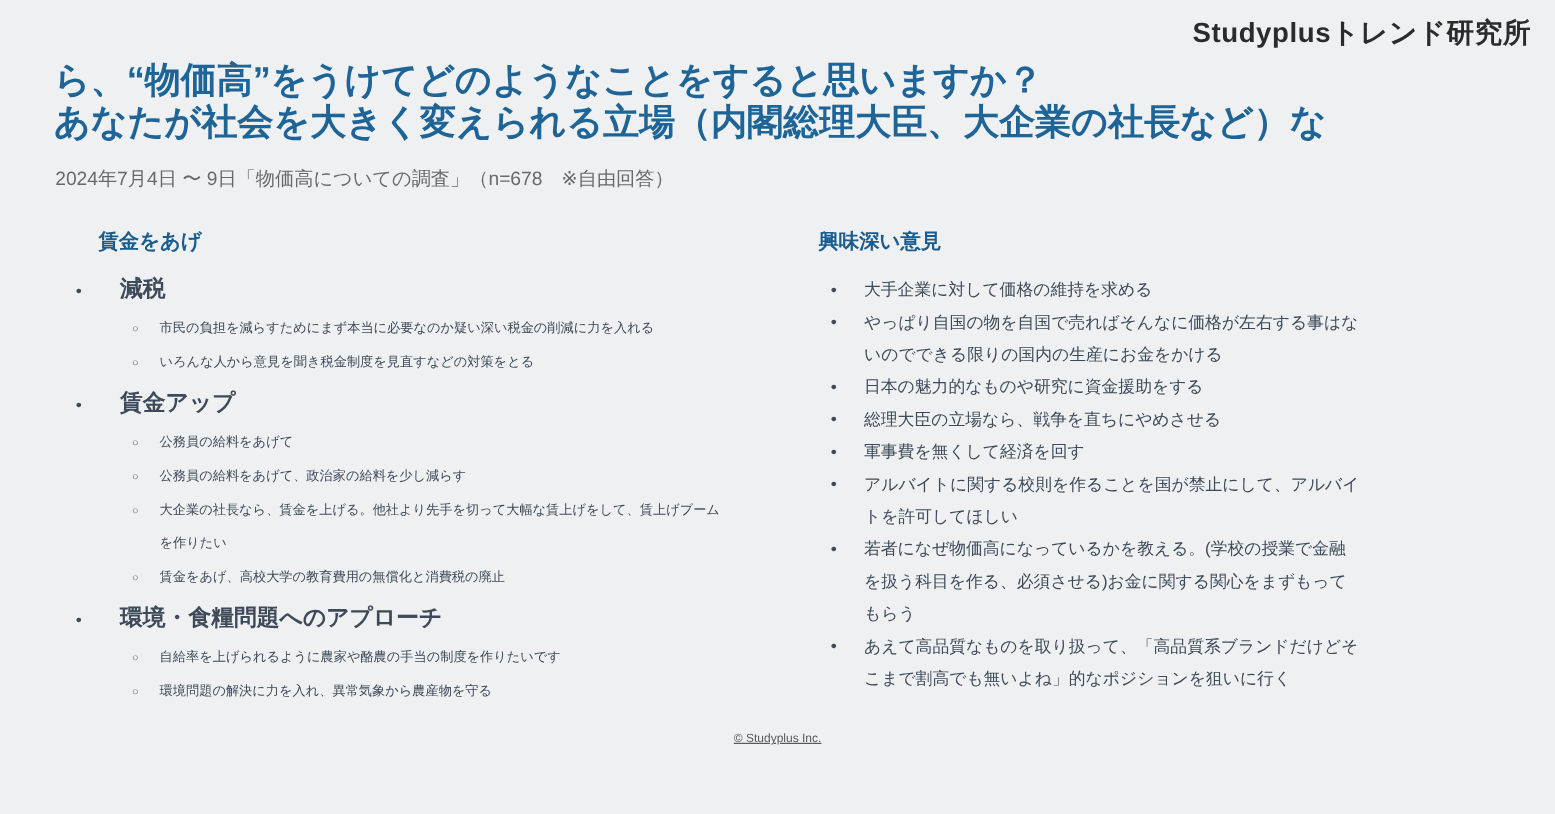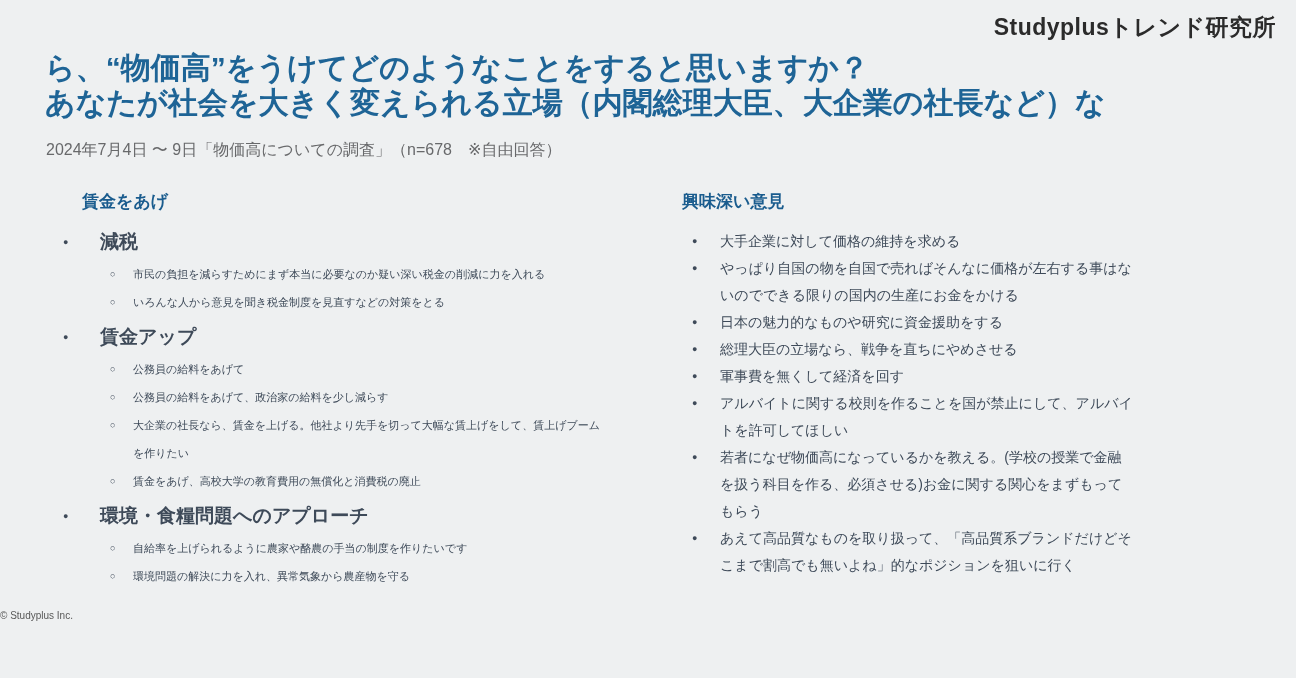--- a/index.html
+++ b/index.html
@@ -57,22 +57,23 @@
   .l1-label{font-size:19px;line-height:26px;font-weight:700;}
   
   .l2 .bullet{margin-left:65px;width:23px;}
   .l2-text{font-size:11px;line-height:28px;width:472px;font-family:Liberation Mono, monospace;}
   
   .r .bullet{margin-left:10px;width:28px;}
   .r-text{font-size:14px;line-height:27px;width:414px;}
 
   .footer{
     position:absolute;left:0;bottom:9px;width:100%;
-    font-size:10px;
+    text-align:center;font-size:10px;
     color:var(--footer-text);
+    text-decoration:underline;
   }
 </style>
 </head>
 <body>
 
 <div class="slide">
 
   <div class="logo">Studyplusトレンド研究所</div>
 
   <h1 class="title">

